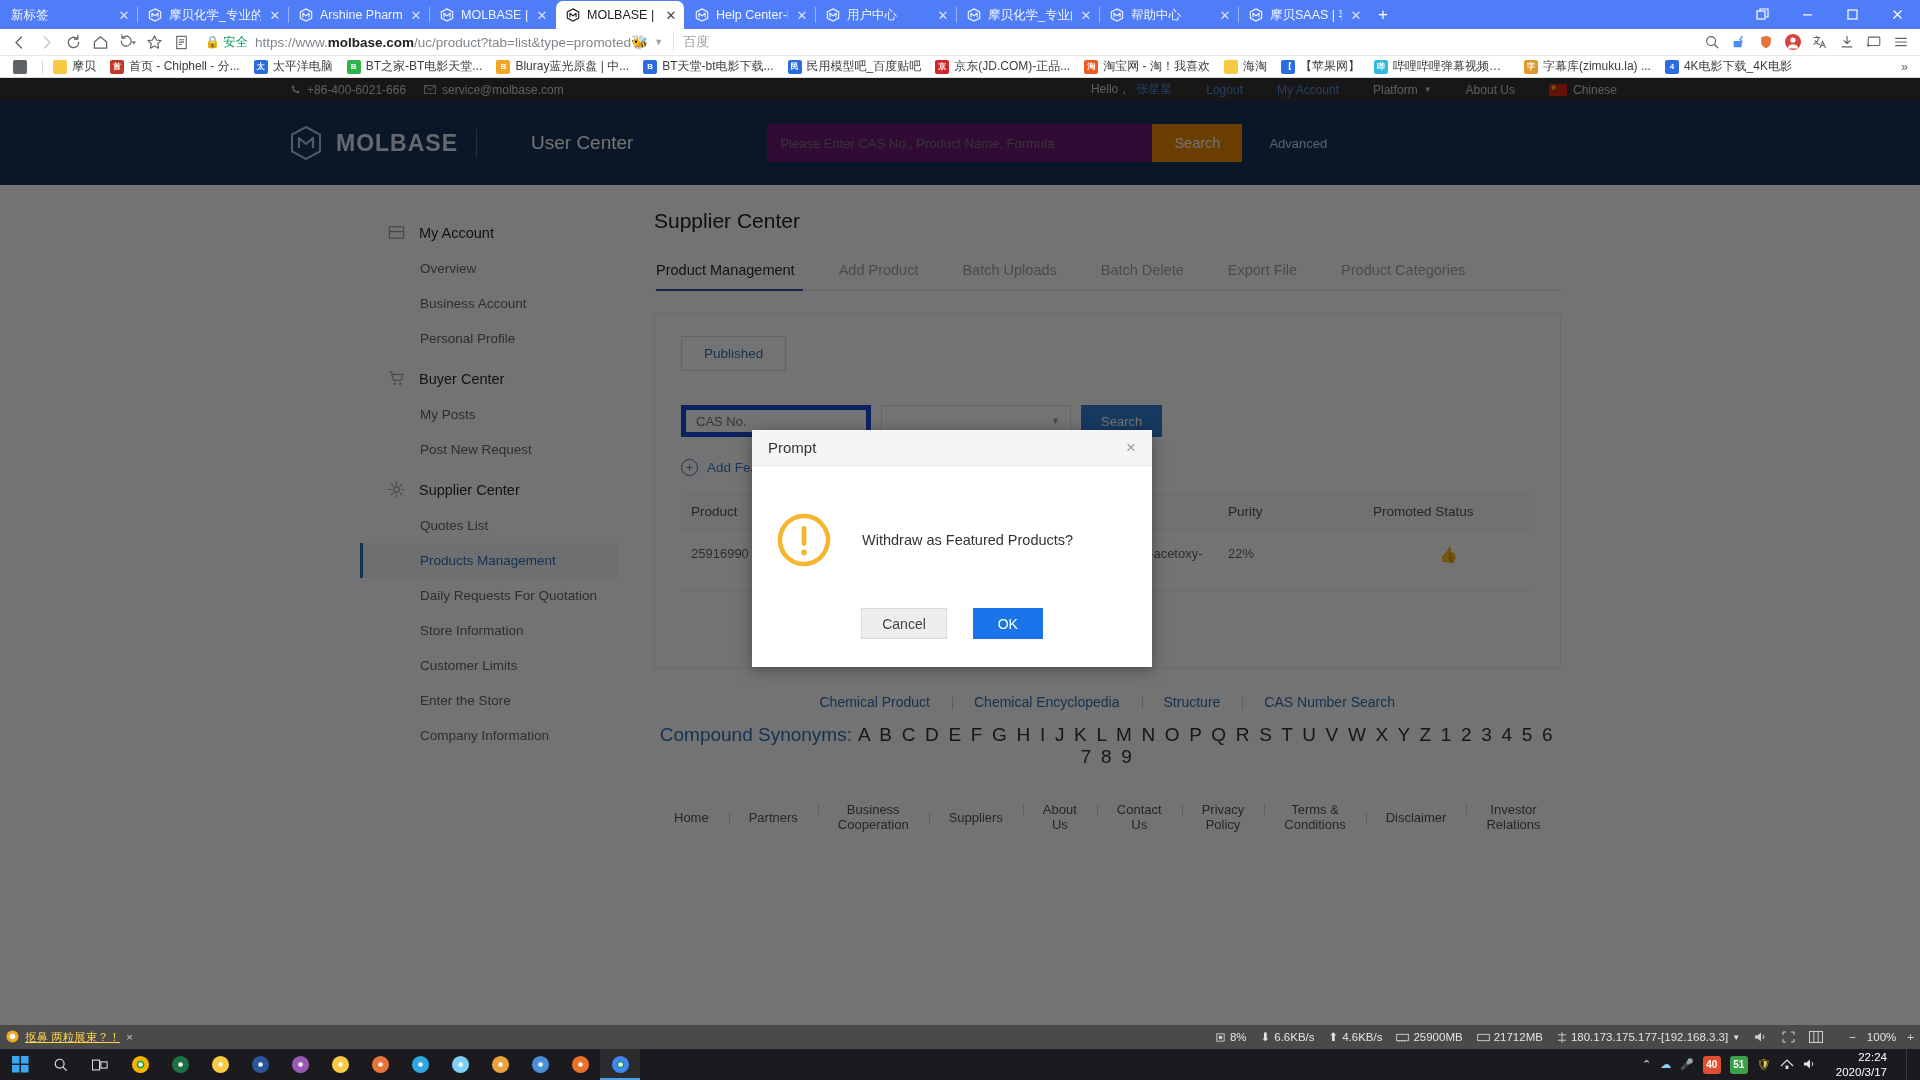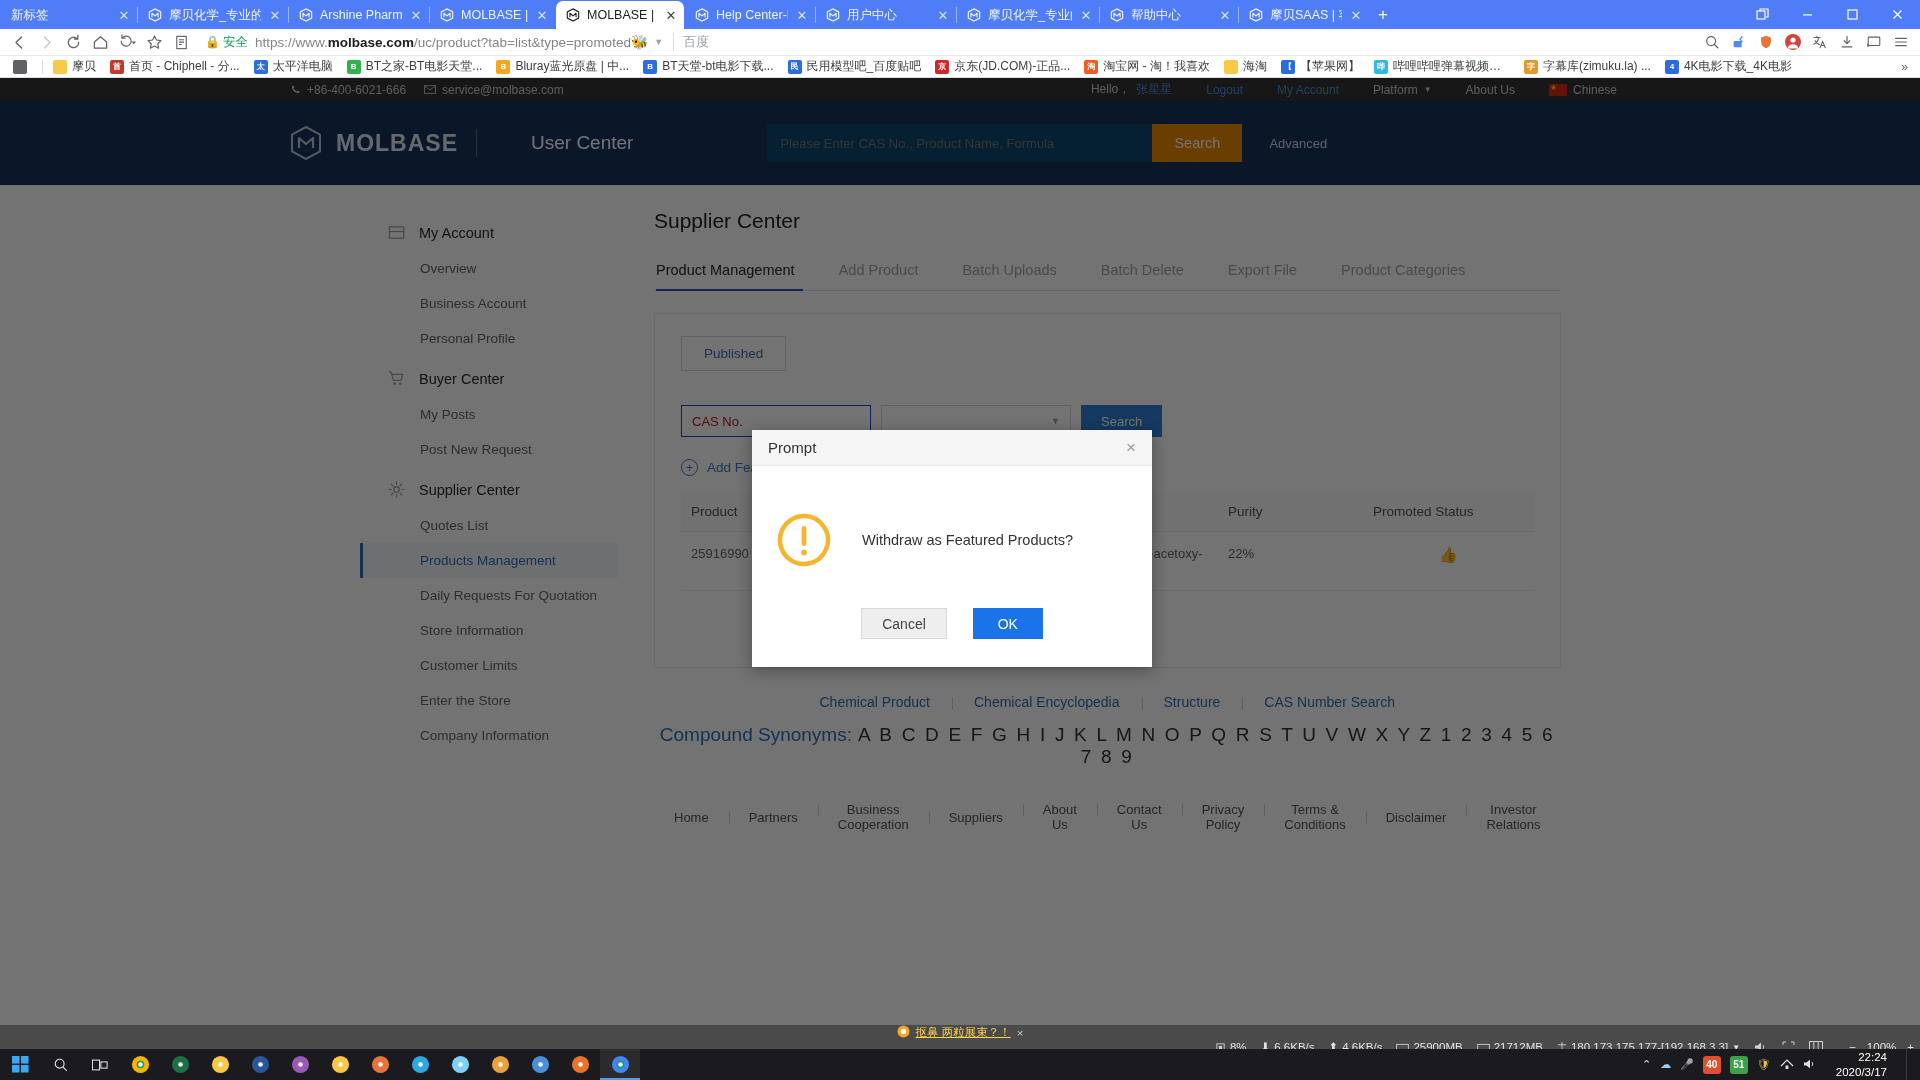--- a/index.html
+++ b/index.html
@@ -97,21 +97,21 @@
   .flag::after{content:"★"; color:#ffde00; font-size:8px; position:absolute; left:1px; top:-1px;}
 
   .header { height:84px; background:#17335c; }
   .header .inner { width:1340px; margin:0 auto; height:100%; display:flex; align-items:center; }
   .logo { display:flex; align-items:center; gap:14px; }
   .logo .mark { width:32px; height:34px; }
   .logo .word { color:#dfe6f2; font-size:23px; letter-spacing:1px; font-weight:700; }
   .logo .divider { width:1px; height:28px; background:#5a6c87; margin:0 4px;}
   .logo .uc { color:#fff; font-size:19px;margin-left:36px; }
   .searchwrap { margin-left:134px; display:flex; align-items:center; }
-  .searchbox { width:385px; height:38px; background:#0c4a6e; border:none;
+  .searchbox { width:385px; height:38px; background:#701a75; border:none;
                padding:0 13px; font-size:13px; color:#bdbdbd;
                font-family:"Liberation Sans", sans-serif; }
   .searchbtn { width:90px; height:38px; background:#e98a00; color:#fff; border:none;
                font-size:14.5px; font-family:"Liberation Sans", sans-serif; cursor:pointer; }
   .advanced { color:#ccd6e6; font-size:13px; margin-left:27px; }
 
   .body-area { background:#fff; min-height:620px; }
   .body-inner { width:1200px; margin:0 auto; display:flex; padding-top:24px; }
 
   .sidebar { width:258px; flex:0 0 258px; padding-top:5px; }
@@ -134,22 +134,22 @@
   .tabs .t.sel::after { content:""; position:absolute; left:2px; right:14px; bottom:-1px;
                         height:2px; background:#2f55a4; }
 
   .panel { margin-top:22px; background:#fff; border:1px solid #ececec; padding:22px 26px 40px;
            min-height:355px; }
   .segbtns { display:flex; }
   .segbtn { padding:9px 22px; border:1px solid #d9d9d9; font-size:13.5px; color:#3e6fae;
             background:#fff; margin-right:-1px; }
   .segbtn.on { color:#3e6fae; }
   .filterrow { display:flex; align-items:center; gap:10px; margin-top:34px; }
-  .finput { width:190px; height:32px; border:1px solid #1d4ed8; padding:0 10px;
-            font-size:13px; color:#b91c1c; display:flex; align-items:center; }
+  .finput { width:190px; height:32px; border:5px solid #1d4ed8; padding:0 10px;
+            font-size:13px; color:#737373; display:flex; align-items:center; }
   .fselect { width:190px; height:32px; border:1px solid #dcdcdc; padding:0 10px;
              font-size:13px; color:#bcbcbc; display:flex; align-items:center;
              justify-content:space-between; }
   .fselect .caret { color:#999; font-size:9px; }
   .fsearch { height:32px; padding:0 20px; background:#2f7fd6; color:#fff; border:none;
              font-size:13px; display:flex; align-items:center;
              font-family:"Liberation Sans", sans-serif; }
   .addrow { margin-top:22px; display:flex; align-items:center; gap:9px; color:#3e7bc4; font-size:13.5px; }
   .addrow .plus { width:17px; height:17px; border:1.4px solid #3e7bc4; border-radius:50%;
                   display:flex; align-items:center; justify-content:center; font-size:12px; line-height:1;}
@@ -187,21 +187,21 @@
   .modal-msg { font-size:14.5px; color:#333; }
   .modal-foot { padding:0 24px 28px; display:flex; justify-content:center; gap:26px; }
   .btn { min-width:70px; height:31px; font-size:14px; display:flex; align-items:center;
          justify-content:center; padding:0 20px; font-family:"Liberation Sans", sans-serif;}
   .btn-cancel { background:#eee; border:1px solid #d9d9d9; color:#444; }
   .btn-ok { background:#1a73e8; border:1px solid #1a73e8; color:#fff; }
 
   
   .statusbar { position:absolute; left:0; top:1025px; width:1920px; height:24px;
                background:#4a4a4a; color:#e3e3e3; font-size:11.5px;
-               display:flex; align-items:center; padding:0 6px;flex-direction:column; }
+               display:flex; align-items:center; padding:0 6px; }
   .sb-left { display:flex; align-items:center; gap:6px; }
   .sb-left .dl { color:#ffd24d; text-decoration:underline; font-size:11.5px;}
   .sb-right { margin-left:auto; display:flex; align-items:center; gap:14px; }
   .sb-right .it { display:flex; align-items:center; gap:4px; white-space:nowrap; }
   .zoomctl { display:flex; align-items:center; gap:11px; margin-left:12px; }
 
   .taskbar { position:absolute; left:0; top:1049px; width:1920px; height:31px;
              background:#1b1b1f; display:flex; align-items:center; }
   .tbicons { display:flex; align-items:center; }
   .tbi { width:40px; height:31px; display:flex; align-items:center; justify-content:center; }

